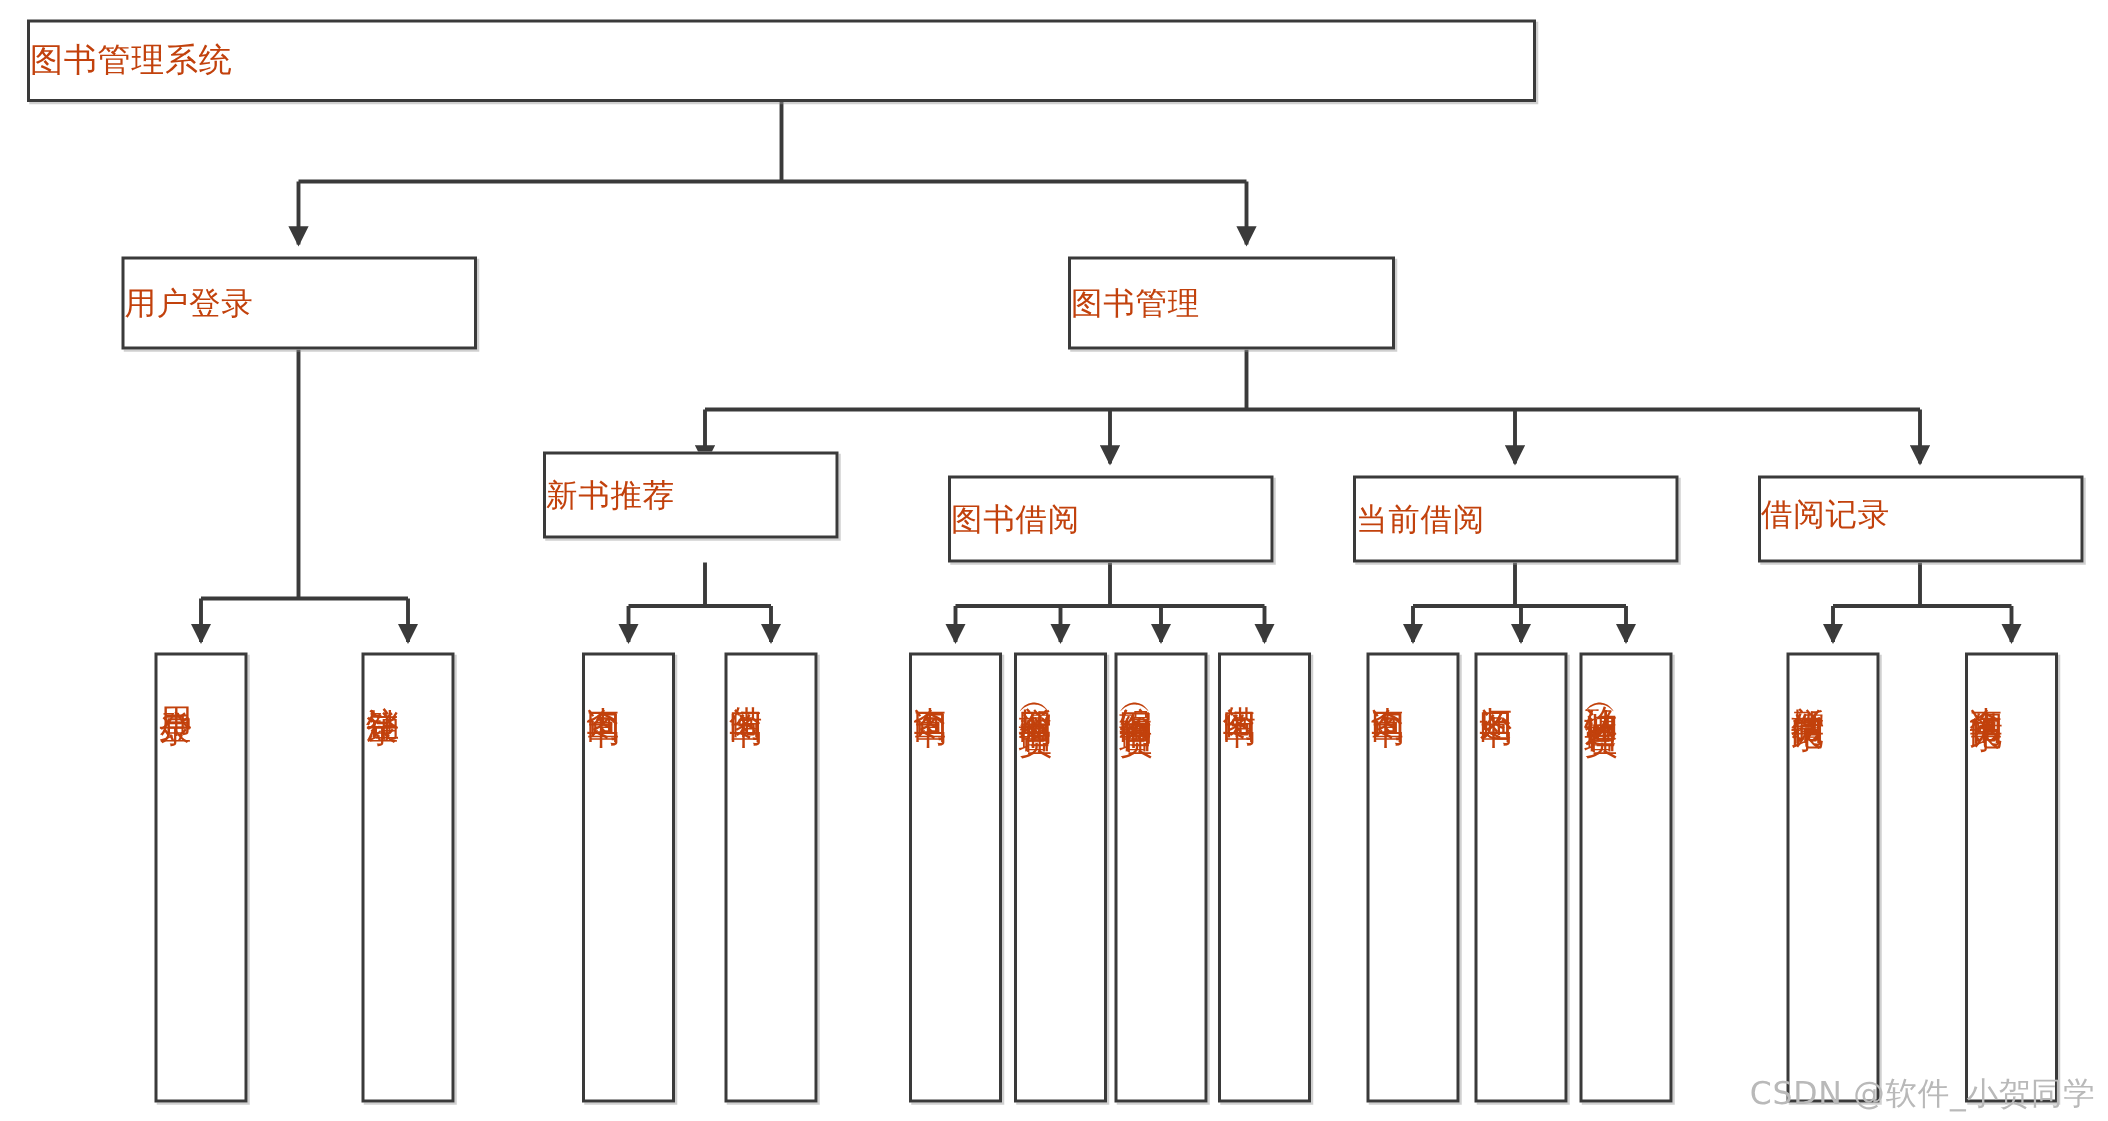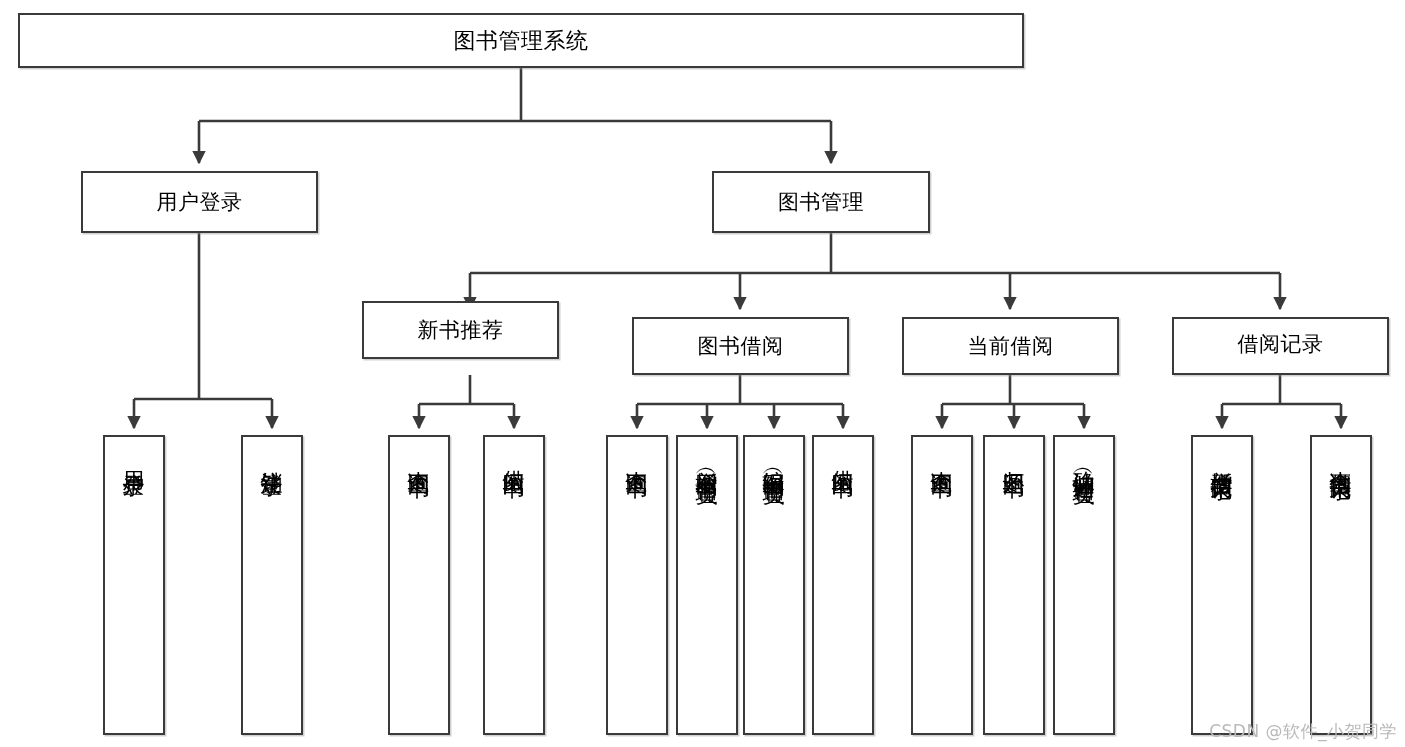--- a/index.html
+++ b/index.html
@@ -25,22 +25,21 @@
     height: 747px;
     pointer-events: none;
   }
   .node {
     position: absolute;
     box-sizing: border-box;
     border: 2.5px solid #3a3a3a;
     background: #ffffff;
     display: flex;
     align-items: center;
-    justify-content: center;
-    color: #000000;
+    color: #c2410c;
     box-shadow: 1.5px 1.5px 0 rgba(150,150,150,0.45);
   }
   .node .lbl {
     display: block;
     text-align: center;
     line-height: 1.18;
     letter-spacing: 0.5px;
   }
   .node.horiz .lbl {
     font-size: 21px;
@@ -56,21 +55,21 @@
     font-size: 22px;
     line-height: 1.05;
     letter-spacing: 2px;
     max-height: 100%;
   }
   .node.root .lbl { font-size: 22px; }
   #watermark {
     position: absolute;
     right: 8px;
     bottom: 4px;
-    font-size: 17px;
+    font-size: 21px;
     color: #b9b9b9;
     white-space: nowrap;
     letter-spacing: 0.5px;
     font-family: "DejaVu Sans", "Liberation Sans", sans-serif;
   }
 </style>
 </head>
 <body>
 
 <div id="canvas">

